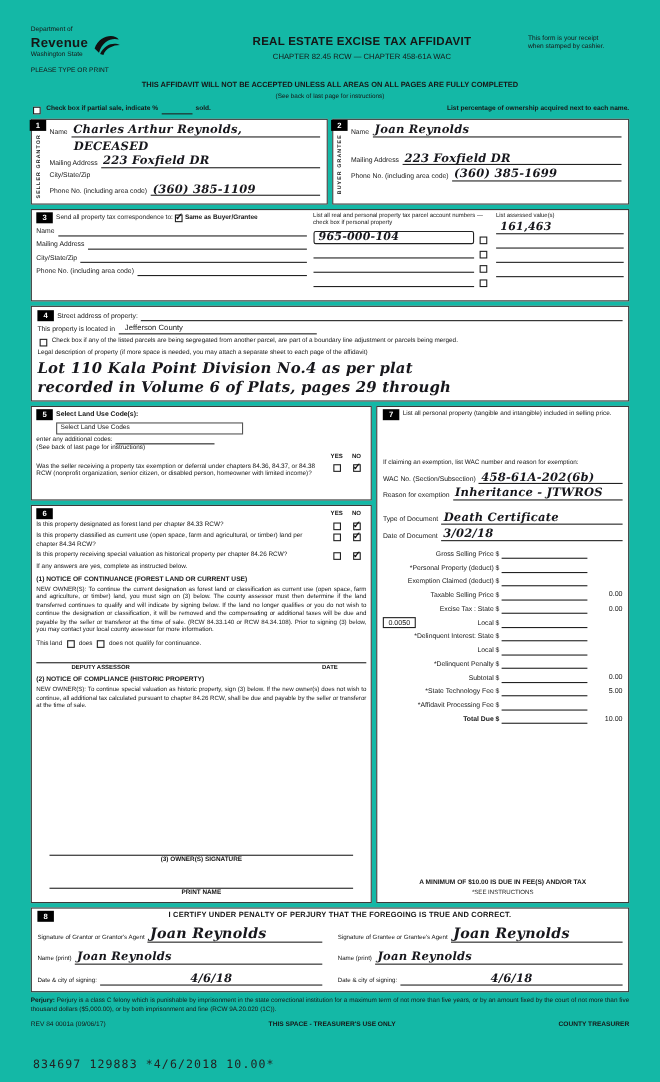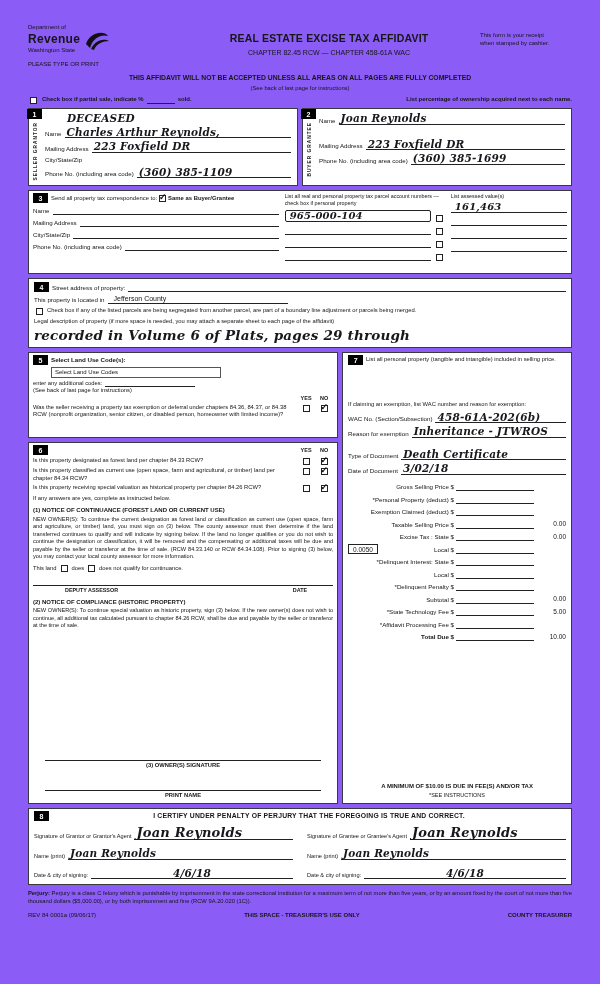--- a/index.html
+++ b/index.html
@@ -1,19 +1,19 @@
 <!DOCTYPE html>
 <html><head>
 <meta charset="utf-8">
 <style>
   * { margin:0; padding:0; box-sizing:border-box; }
   html,body { background:#fff; }
   body { width:600px; height:984px; overflow:hidden; }
   .page {
-    position:relative; width:600px; height:984px; background:#8b5cf6;
+    position:relative; width:600px; height:984px; background:#14b8a6;
     font-family:"Liberation Sans", sans-serif; color:#161616;
     font-size:6.2px; line-height:1.3; padding:24px 28px 0 28px;
   }
   .b { font-weight:bold; }
   .sm { font-size:5.8px; }
   .pre { white-space:pre-line; }
   .ctr { text-align:center; }
 
   
   .hdr { display:flex; align-items:flex-start; }
@@ -186,26 +186,26 @@
     <span class="b">List percentage of ownership acquired next to each name.</span>
   </div>
 
   <div class="r12">
     <div class="secbox half">
       <div class="rail">
         <div class="num">1</div>
         <div class="vert">SELLER GRANTOR</div>
       </div>
       <div class="fields">
+        <div class="fline">
+          <span class="flabel">Name</span>
+          <span class="fill hw hwm">Charles Arthur Reynolds,</span>
+        </div>
         <div class="fline noline">
           <span class="hw hwm ind">DECEASED</span>
-        </div>
-        <div class="fline">
-          <span class="flabel">Name</span>
-          <span class="fill hw hwm">Charles Arthur Reynolds,</span>
         </div>
         <div class="fline">
           <span class="flabel">Mailing Address</span>
           <span class="fill hw hwm">223 Foxfield DR</span>
         </div>
         <div class="fline">
           <span class="flabel">City/State/Zip</span>
         </div>
         <div class="fline">
           <span class="flabel">Phone No. (including area code)</span>
@@ -310,20 +310,21 @@
       <span class="flabel">This property is located in</span>
       <span class="fill typed w180">Jefferson County</span>
       <span class="restspace"></span>
     </div>
     <div class="cbline">
       <span class="cb"></span>
       <span>Check box if any of the listed parcels are being segregated from another parcel, are part of a boundary line adjustment or parcels being merged.</span>
     </div>
     <div class="sm" style="margin-top:3px;">Legal description of property (if more space is needed, you may attach a separate sheet to each page of the affidavit)</div>
     <div class="legal hw">
+      <div>Lot 110 Kala Point Division No.4 as per plat</div>
       <div>recorded in Volume 6 of Plats, pages 29 through</div>
     </div>
   </div>
 
   <div class="r567">
     <div class="leftcol">
       <div class="secbox s5">
         <div class="s5h">
           <span class="num">5</span>
           <span class="b">Select Land Use Code(s):</span>
@@ -554,13 +555,14 @@
     <span class="b">Perjury:</span>
     <span>Perjury is a class C felony which is punishable by imprisonment in the state correctional institution for a maximum term of not more than five years, or by an amount fixed by the court of not more than five thousand dollars ($5,000.00), or by both imprisonment and fine (RCW 9A.20.020 (1C)).</span>
   </div>
 
   <div class="footrow">
     <span>REV 84 0001a (09/06/17)</span>
     <span class="fc">THIS SPACE - TREASURER'S USE ONLY</span>
     <span class="fr">COUNTY TREASURER</span>
   </div>
 
+  <div class="stamp">834697 129883 *4/6/2018 10.00*</div>
 </div>
 
 </body></html>

